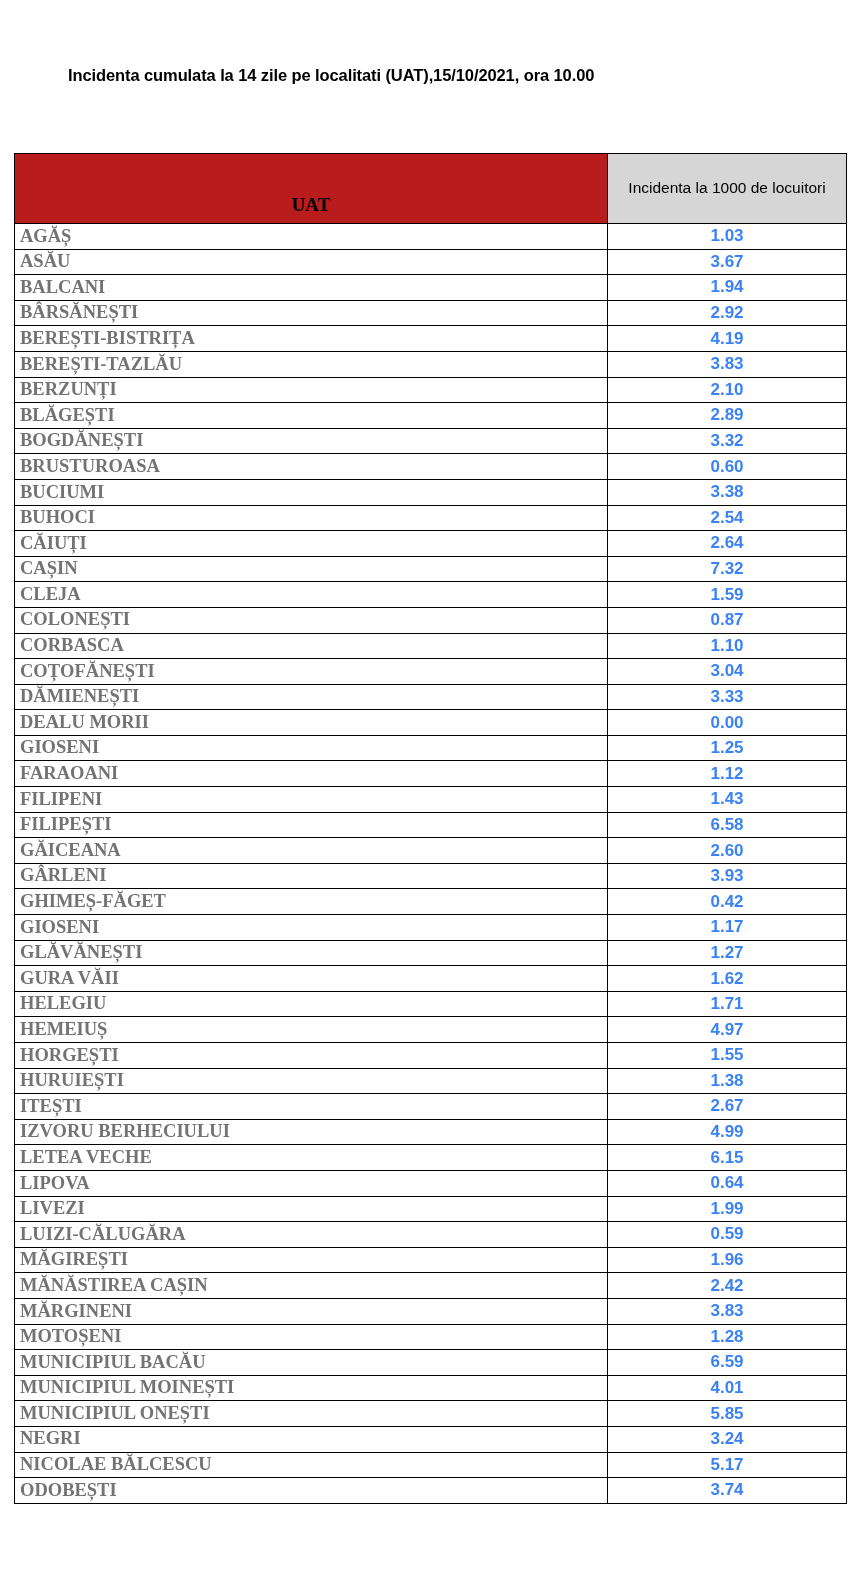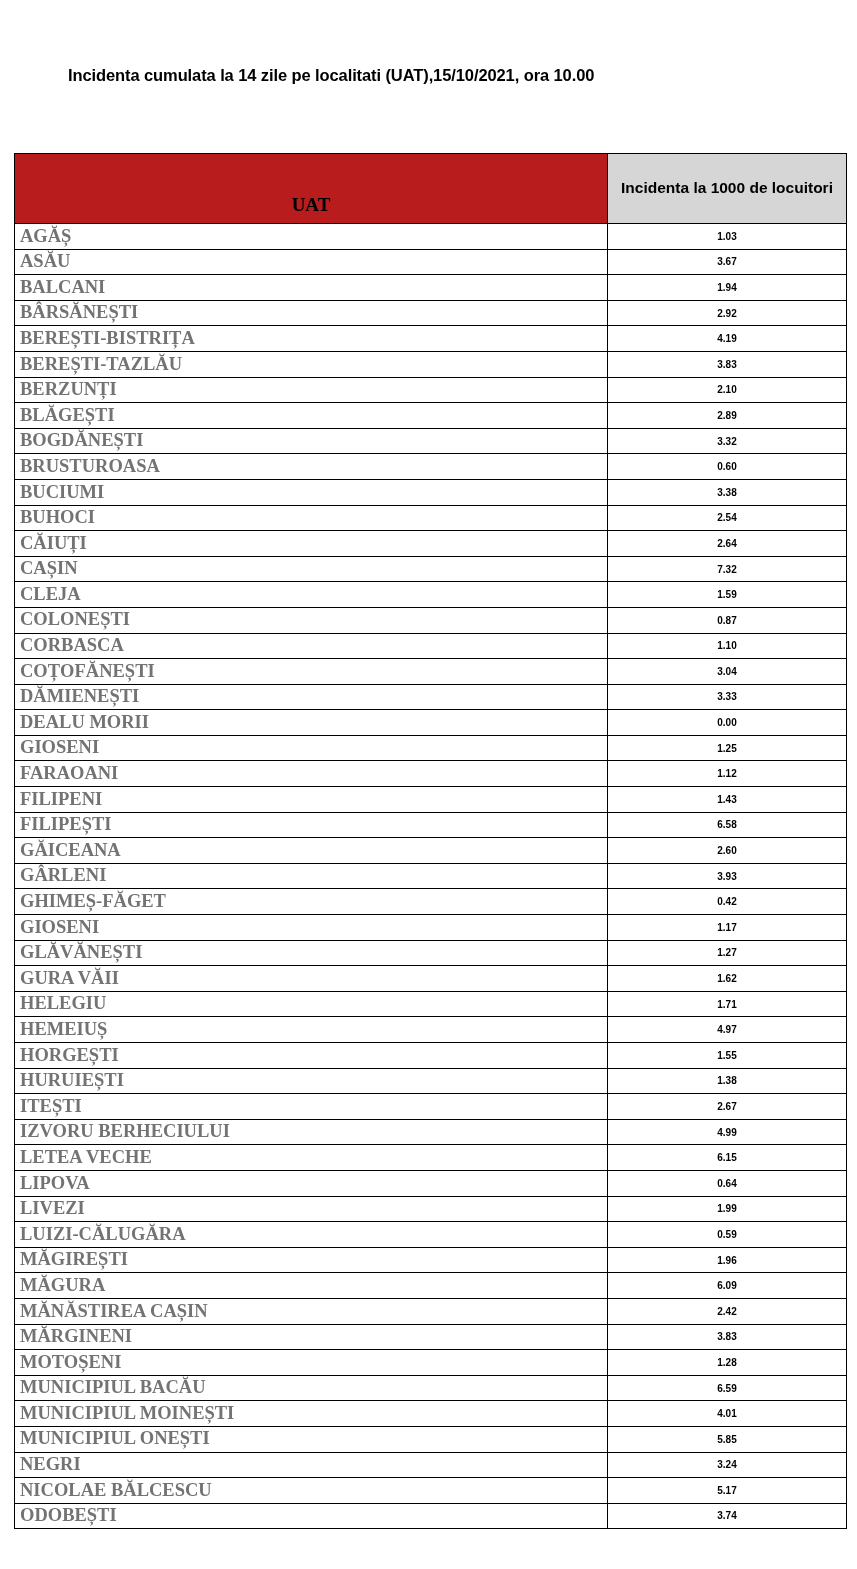--- a/index.html
+++ b/index.html
@@ -58,44 +58,44 @@
     padding-bottom: 7px;
     color: #000;
   }
   thead th.head-inc {
     background: #d6d6d6;
     width: 218px;
     height: 62px;
     vertical-align: middle;
     text-align: center;
     font-family: "Liberation Sans", sans-serif;
-    font-weight: bold;
+    font-weight: normal;
     font-size: 15.5px;
     line-height: 1.35;
     padding: 0 10px;
     color: #000;
   }
   tbody td.cell-name {
     height: 24.6px;
     font-family: "Liberation Serif", serif;
     font-weight: bold;
     font-size: 18.5px;
     text-align: left;
     padding-left: 5px;
     line-height: 1.05;
     white-space: nowrap;
     color: #737373;
   }
   tbody td.cell-val {
     height: 24.6px;
     font-family: "Liberation Sans", sans-serif;
     font-weight: bold;
-    font-size: 10px;
+    font-size: 17px;
     text-align: center;
-    color: #000000;
+    color: #3b82f6;
   }
 </style>
 </head>
 <body>
 
 <div class="page">
 
   <div class="doc-title">Incidenta cumulata la 14 zile pe localitati (UAT),15/10/2021, ora 10.00</div>
 
   <div class="table-wrap">
@@ -265,24 +265,20 @@
           </tr>
           <tr>
             <td class="cell-name">LUIZI-CĂLUGĂRA</td>
             <td class="cell-val">0.59</td>
           </tr>
           <tr>
             <td class="cell-name">MĂGIREȘTI</td>
             <td class="cell-val">1.96</td>
           </tr>
           <tr>
-            <td class="cell-name">MĂGURA</td>
-            <td class="cell-val">6.09</td>
-          </tr>
-          <tr>
             <td class="cell-name">MĂNĂSTIREA CAȘIN</td>
             <td class="cell-val">2.42</td>
           </tr>
           <tr>
             <td class="cell-name">MĂRGINENI</td>
             <td class="cell-val">3.83</td>
           </tr>
           <tr>
             <td class="cell-name">MOTOȘENI</td>
             <td class="cell-val">1.28</td>

